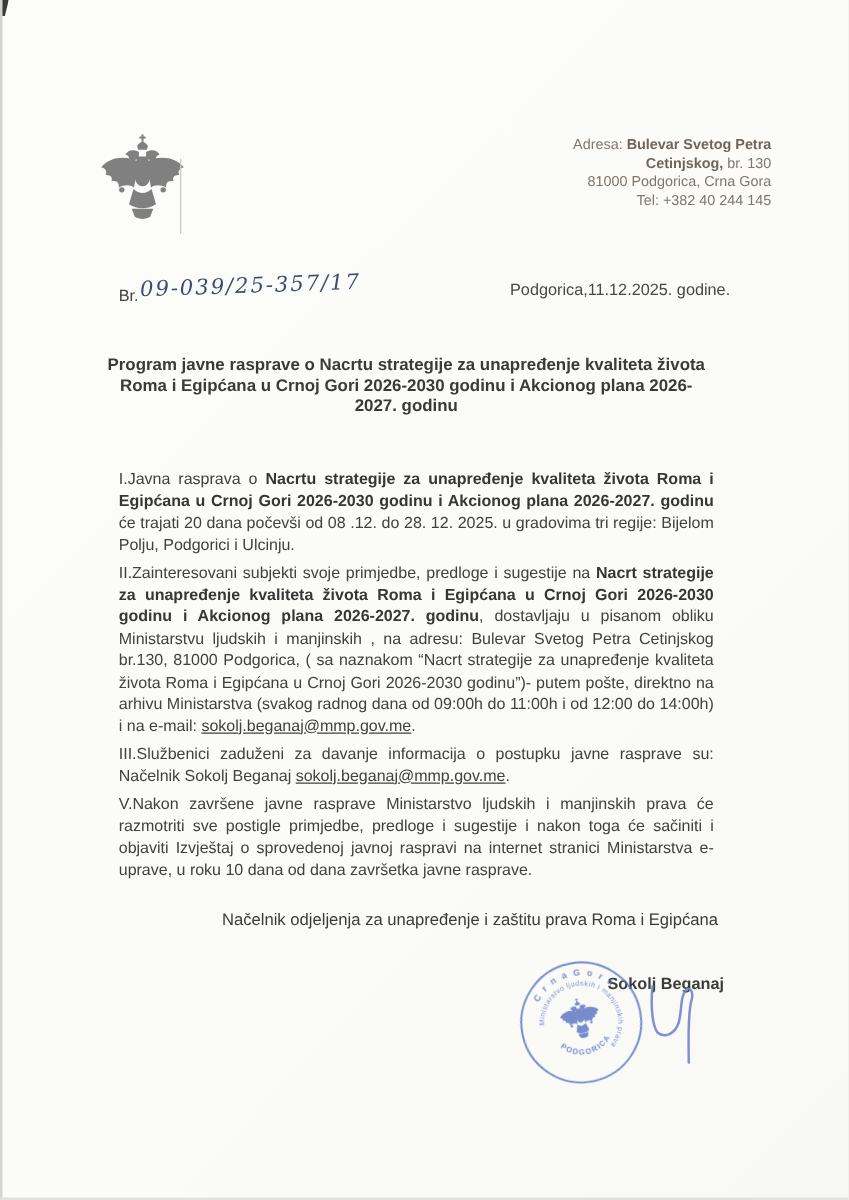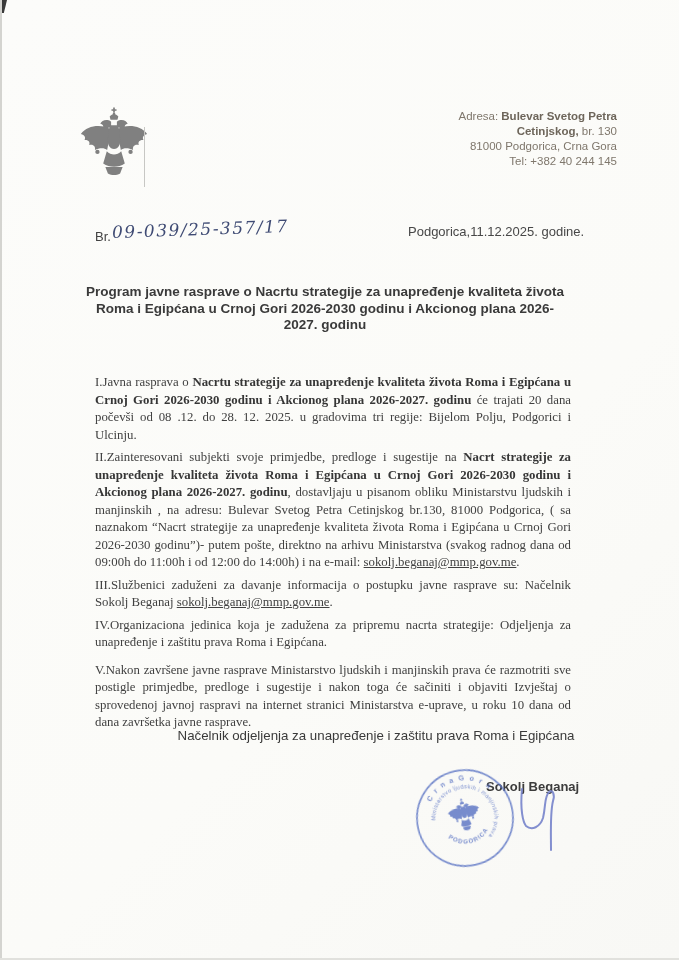--- a/index.html
+++ b/index.html
@@ -23,21 +23,21 @@
   .ref-label{position:absolute;left:95px;top:229px;font-size:13px;}
   .ref-number{position:absolute;left:112px;top:219px;font-family:"DejaVu Serif",serif;
     font-style:italic;font-size:17px;letter-spacing:1.5px;color:#3f4b74;
     transform:rotate(-2deg);white-space:nowrap;}
   .ref-date{position:absolute;left:408px;top:224px;font-size:13px;color:#474747;}
   
   .doc-title{position:absolute;left:84px;top:284px;width:482px;margin:0;
     font-size:13.5px;font-weight:700;line-height:16.5px;text-align:center;color:#3a3a3a;}
   
   .content{position:absolute;left:95px;top:374px;width:491px;}
-  .para{margin:0 15px 5px 0;font-size:12.8px;line-height:17.5px;text-align:justify;color:#414141;font-family:Liberation Serif, serif;}
+  .para{margin:0 15px 5px 0;font-size:12.8px;line-height:17.5px;text-align:justify;color:#414141;}
   .para.sp{margin-bottom:10px;}
   .b{font-weight:700;color:#363636;}
   .u{text-decoration:underline;}
   
   .sig-role{position:absolute;left:160px;top:728px;width:432px;margin:0;
     font-size:13.3px;font-weight:400;text-align:center;color:#3a3a3a;}
   .sig-name{position:absolute;left:486px;top:779px;font-size:13px;font-weight:700;color:#3c3c3c;}
   .stamp{position:absolute;left:414px;top:767px;width:102px;height:102px;
     transform:rotate(-12deg);opacity:.82;filter:blur(.3px);}
   .stamp text{font-family:"Liberation Sans",sans-serif;fill:#5b74c4;}
@@ -84,21 +84,20 @@
   <span class="ref-label">Br.</span>
   <span class="ref-number">09-039/25-357/17</span>
   <span class="ref-date">Podgorica,11.12.2025. godine.</span>
 
   <h1 class="doc-title">Program javne rasprave o Nacrtu strategije za unapređenje kvaliteta života Roma i Egipćana  u Crnoj Gori 2026-2030 godinu i Akcionog plana 2026-2027. godinu</h1>
 
   <div class="content">
     <p class="para"><span>I.Javna rasprava o </span><span class="b">Nacrtu strategije za unapređenje kvaliteta života Roma i Egipćana  u Crnoj Gori 2026-2030 godinu i Akcionog plana 2026-2027. godinu</span><span> će trajati 20 dana počevši od  08 .12. do 28. 12. 2025.  u gradovima tri regije: Bijelom Polju, Podgorici i Ulcinju.</span></p>
     <p class="para"><span>II.Zainteresovani subjekti svoje primjedbe, predloge i sugestije na </span><span class="b">Nacrt strategije za unapređenje kvaliteta života Roma i Egipćana  u Crnoj Gori 2026-2030 godinu i Akcionog plana 2026-2027. godinu</span><span>, dostavljaju u pisanom obliku Ministarstvu ljudskih i manjinskih , na adresu: Bulevar Svetog Petra Cetinjskog br.130, 81000 Podgorica, ( sa naznakom “Nacrt strategije za unapređenje kvaliteta života Roma i Egipćana  u Crnoj Gori 2026-2030 godinu”)- putem pošte, direktno na arhivu Ministarstva (svakog radnog dana od 09:00h do 11:00h i od 12:00 do 14:00h) i na e-mail: </span><span class="u">sokolj.beganaj@mmp.gov.me</span><span>.</span></p>
     <p class="para"><span>III.Službenici zaduženi za davanje informacija o postupku javne rasprave su: Načelnik Sokolj Beganaj </span><span class="u">sokolj.beganaj@mmp.gov.me</span><span>.</span></p>
-    <p class="para sp"><span>IV.Organizaciona jedinica koja je zadužena za pripremu nacrta strategije: Odjeljenja za unapređenje i zaštitu prava Roma i Egipćana.</span></p>
     <p class="para"><span>V.Nakon završene javne rasprave Ministarstvo ljudskih i manjinskih prava će razmotriti sve postigle primjedbe, predloge i sugestije i nakon toga će sačiniti i objaviti Izvještaj o sprovedenoj javnoj raspravi na internet stranici Ministarstva  e-uprave, u roku 10 dana od dana završetka javne rasprave.</span></p>
   </div>
 
   <p class="sig-role">Načelnik odjeljenja za unapređenje i zaštitu prava Roma i Egipćana</p>
   <span class="sig-name">Sokolj Beganaj</span>
 
   <svg class="stamp" viewBox="0 0 100 100">
     <defs>
       <path id="st-top" d="M 13 50 A 37 37 0 0 1 87 50" fill="none"></path>
       <path id="st-ring" d="M 21 50 A 29 29 0 1 1 79 50 A 29 29 0 1 1 21 50" fill="none"></path>

